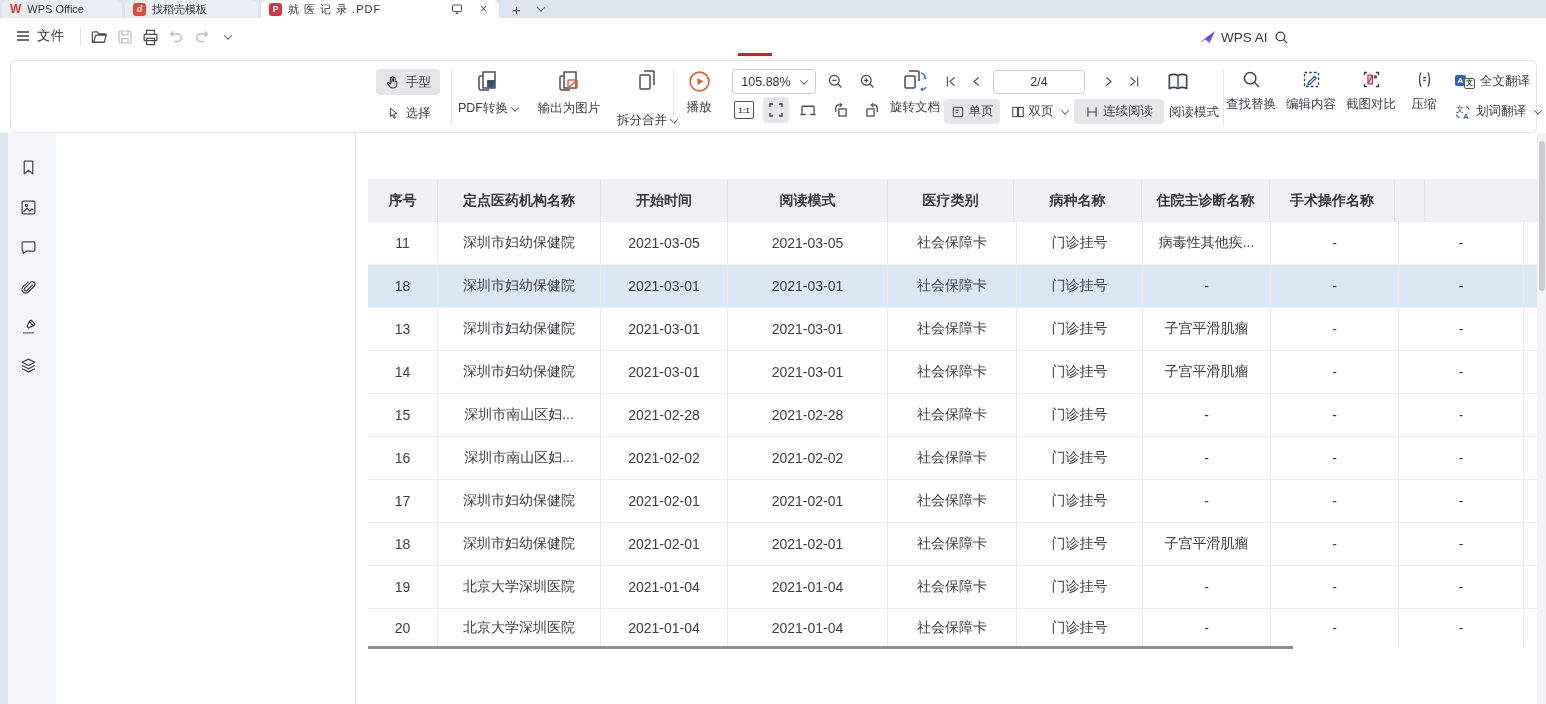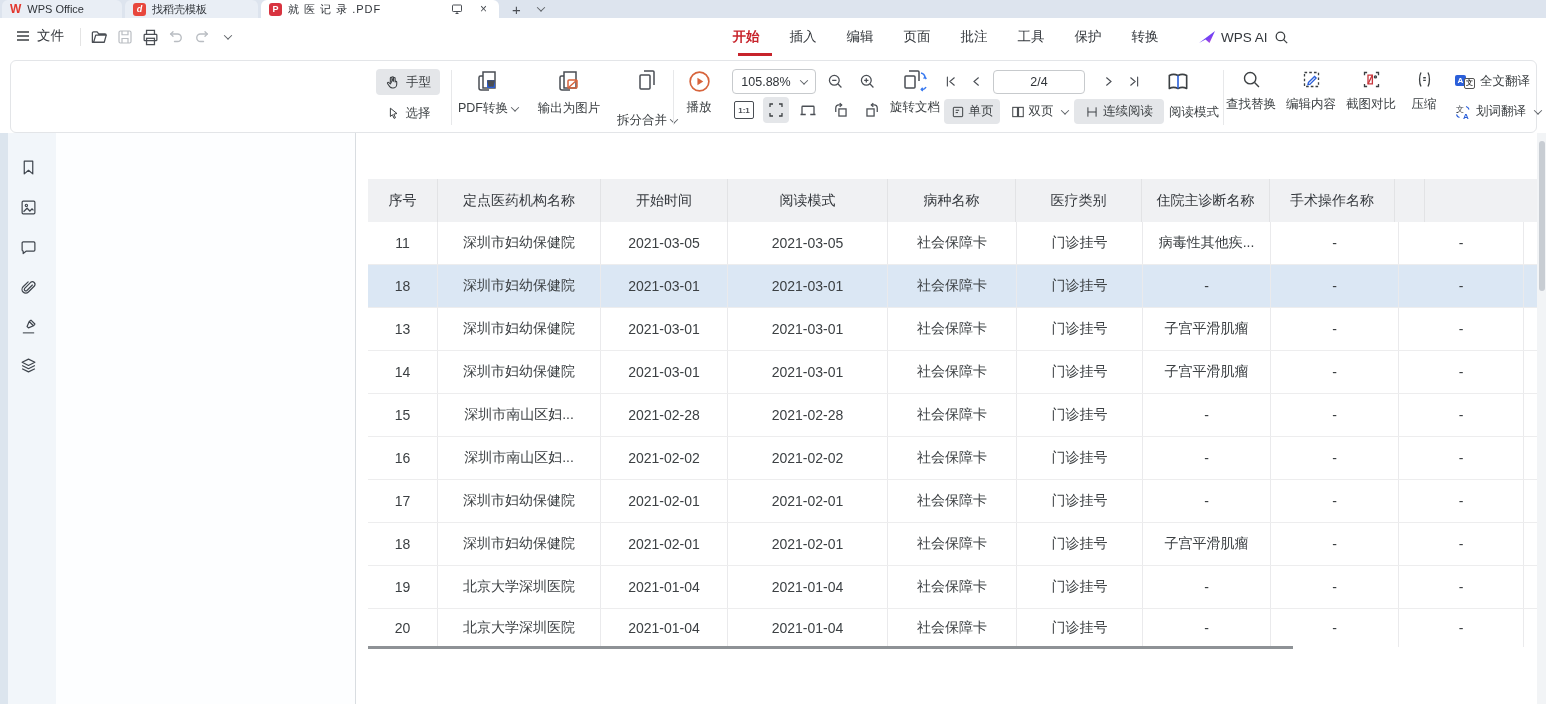--- a/index.html
+++ b/index.html
@@ -56,21 +56,21 @@
   .side-ic { position:absolute; left:18px; width:20px; height:20px; color:#3f454d;
     display:flex; align-items:center; justify-content:center; }
   .viewer { position:absolute; left:357px; top:0; bottom:0; width:1180px; background:#ffffff; overflow:hidden; }
   .vscroll { position:absolute; right:0; top:0; bottom:0; width:9px; background:#f2f4f6; }
   .vthumb { position:absolute; left:1.5px; top:8px; width:6px; height:150px; background:#c8cdd3; border-radius:3px; }
 
   
   .doc-table { position:absolute; left:11px; top:46px; width:1186px; }
   .hrow { display:flex; height:43px; background:#f0f1f3; }
   .th { border-right:1px solid #e2e3e5; display:flex; align-items:center; justify-content:center;
-    font-size:14px; font-weight:normal; color:#34383d; white-space:nowrap; overflow:hidden; }
+    font-size:14px; font-weight:bold; color:#34383d; white-space:nowrap; overflow:hidden; }
   .tr { display:flex; height:43px; border-bottom:1px solid #ededee; background:#fff; }
   .tr.last { height:38px; border-bottom:none; }
   .tr.hl { background:#dbe7f4; }
   .td { border-right:1px solid #eaeaec; display:flex; align-items:center; justify-content:center;
     font-size:14px; color:#3c4043; white-space:nowrap; overflow:hidden; }
   .thickline { position:absolute; left:11px; top:513px; width:925px; height:3px; background:#8e9296; }
 
   svg { display:block; }
 </style>
 </head>
@@ -141,30 +141,20 @@
     <div class="mb-ic" style="left:191px;">
       <svg width="18" height="18" viewBox="0 0 24 24" fill="none" stroke="#b9bdc2" stroke-width="1.8" stroke-linecap="round">
           <path d="m16 5 3 3-3 3"></path>
           <path d="M19 8h-9a5 5 0 0 0 0 10h4"></path>
         </svg>
     </div>
     <div class="mb-ic" style="left:215px;">
         <span class="chev"></span>
       </div>
 
-    <div class="menu-items">
-      <span class="menu-item active">开始</span>
-      <span class="menu-item">插入</span>
-      <span class="menu-item">编辑</span>
-      <span class="menu-item">页面</span>
-      <span class="menu-item">批注</span>
-      <span class="menu-item">工具</span>
-      <span class="menu-item">保护</span>
-      <span class="menu-item">转换</span>
-    </div>
     <div class="menu-underline"></div>
 
     <div class="wpsai">
       <svg width="18" height="14" viewBox="0 0 18 14">
         <defs>
             <linearGradient id="aig" x1="0" y1="0" x2="1" y2="1">
               <stop offset="0" stop-color="#1f6bff"></stop>
               <stop offset="0.6" stop-color="#7b3ff2"></stop>
               <stop offset="1" stop-color="#d952c8"></stop>
             </linearGradient>
@@ -440,22 +430,22 @@
     </div>
     <div class="side-panel"></div>
 
     <div class="viewer">
       <div class="doc-table">
         <div class="hrow">
             <div class="th" style="width: 70px;">序号</div>
             <div class="th" style="width: 163px;">定点医药机构名称</div>
             <div class="th" style="width: 127px;">开始时间</div>
             <div class="th" style="width: 160px;">阅读模式</div>
+            <div class="th" style="width: 126px;">医疗类别</div>
             <div class="th" style="width: 128px;">病种名称</div>
-            <div class="th" style="width: 126px;">医疗类别</div>
             <div class="th" style="width: 128px;">住院主诊断名称</div>
             <div class="th" style="width: 125px;">手术操作名称</div>
             <div class="th" style="width: 30px;"></div>
           </div>
         <div>
             <div class="tr">
               <div class="td" style="width: 70px;">11</div>
               <div class="td" style="width: 163px;">深圳市妇幼保健院</div>
               <div class="td" style="width: 127px;">2021-03-05</div>
               <div class="td" style="width: 160px;">2021-03-05</div>

